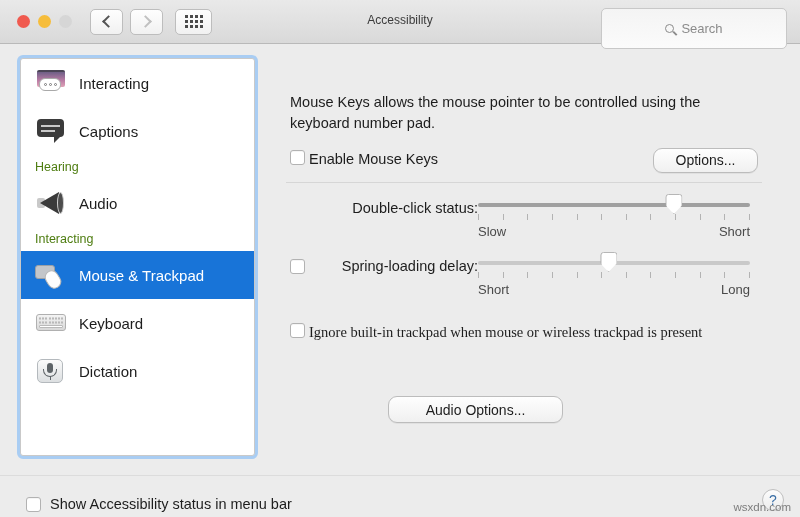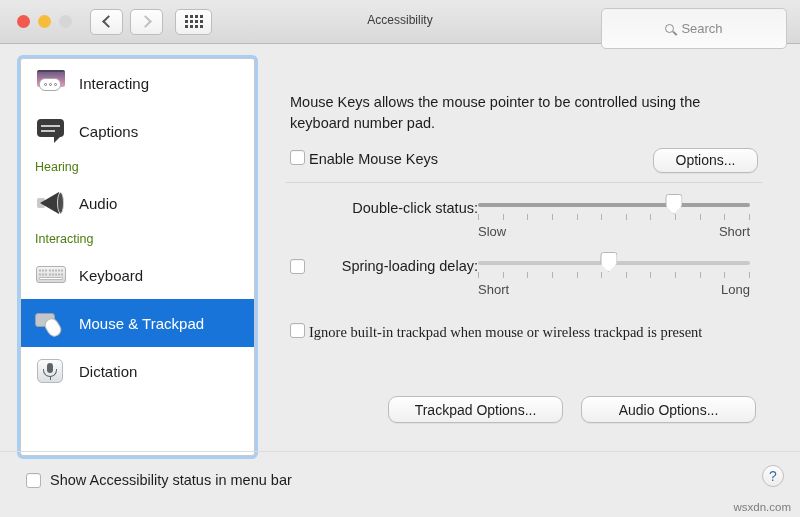--- a/index.html
+++ b/index.html
@@ -256,21 +256,21 @@
     position: absolute; left: 22px; top: 265px; width: 462px; font-family: Liberation Serif, serif;
   }
   .bottom-btns {
     position: absolute; left: 120px; top: 338px; width: 372px;
     display: flex; gap: 18px;
   }
   .btn-wide { width: 175px; height: 27px; }
 
   
   .footer {
-    position: absolute; left: 0; bottom: 0; width: 800px; height: 66px;
+    position: absolute; left: 0; bottom: 0; width: 800px; height: 42px;
     border-top: 1px solid #dcdcdc;
   }
   .footer-cb { position: absolute; left: 26px; top: 19px; display: flex; align-items: center; gap: 9px; }
   .helpbtn {
     position: absolute; right: 16px; top: 13px;
     width: 22px; height: 22px; border-radius: 50%;
     background: linear-gradient(to bottom,#fcfcfc,#ededed);
     border: 1px solid #bfbfbf;
     display: flex; align-items: center; justify-content: center;
     font-size: 14px; color: #3a6ea5;
@@ -354,20 +354,28 @@
       <span class="sicon ic-audio">
         <span class="base"></span>
           <span class="cone"></span>
           <span class="cap"></span>
       </span>
       <span>Audio</span>
     </div>
 
     <div class="side-group">Interacting</div>
 
+    <div class="side-item selected">
+      <span class="sicon ic-mt">
+        <span class="pad"></span>
+          <span class="mouse"></span>
+      </span>
+      <span>Mouse &amp; Trackpad</span>
+    </div>
+
     <div class="side-item">
       <span class="sicon ic-kb">
         <span class="kb">
           <span class="row">
               <i></i>
               <i></i>
               <i></i>
               <i></i>
               <i></i>
               <i></i>
@@ -383,28 +391,20 @@
               <i></i>
               <i></i>
               <i></i>
             </span>
           <span class="row sp">
               <i></i>
             </span>
         </span>
       </span>
       <span>Keyboard</span>
-    </div>
-
-    <div class="side-item selected">
-      <span class="sicon ic-mt">
-        <span class="pad"></span>
-          <span class="mouse"></span>
-      </span>
-      <span>Mouse &amp; Trackpad</span>
     </div>
 
 
     <div class="side-item">
       <span class="sicon ic-dic">
         <span class="box"></span>
           <span class="mic"></span>
           <span class="arc"></span>
           <span class="stem"></span>
       </span>
@@ -485,21 +485,20 @@
         </div>
       </div>
     </div>
 
     <label class="cbrow row-ignore">
       <span class="checkbox"></span>
       <span class="cblabel">Ignore built-in trackpad when mouse or wireless trackpad is present</span>
     </label>
 
     <div class="bottom-btns">
-      <div class="btn btn-wide">Trackpad Options...</div>
       <div class="btn btn-wide">Audio Options...</div>
     </div>
 
   </div>
 
   <div class="footer">
     <label class="footer-cb">
       <span class="checkbox"></span>
       <span class="cblabel">Show Accessibility status in menu bar</span>
     </label>

